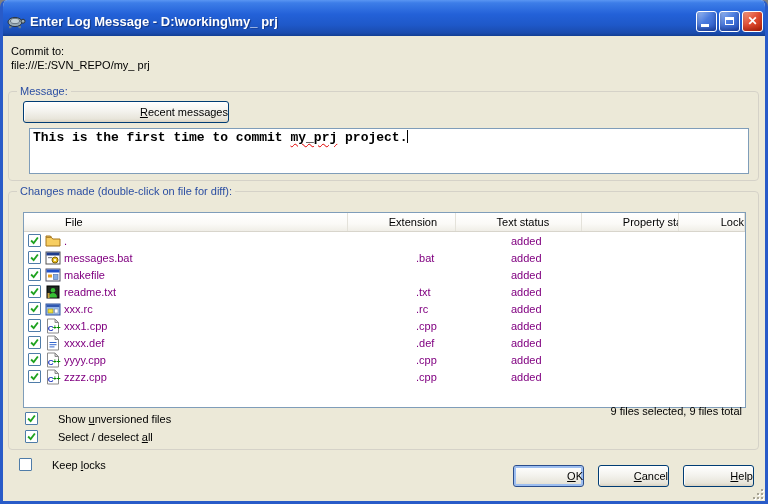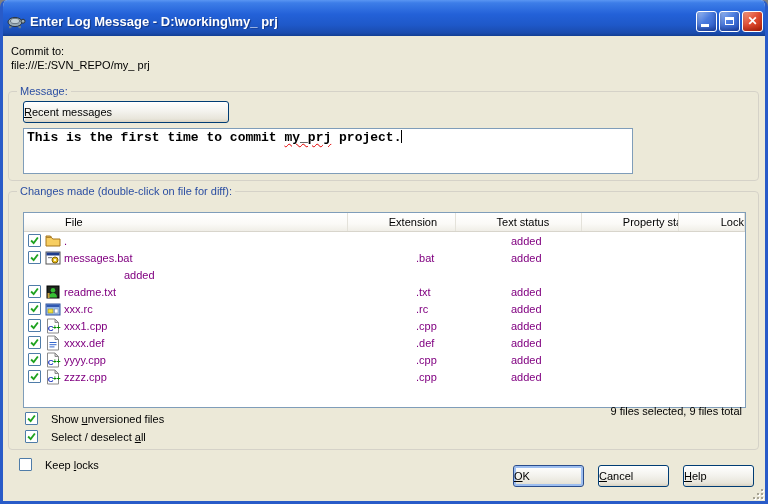--- a/index.html
+++ b/index.html
@@ -48,30 +48,30 @@
     position:absolute; top:-7px; left:8px; background:#ECE9D8; padding:0 3px;
     color:#2B4EA2; white-space:nowrap;
   }
   .gb-message { left:5px; top:66px; width:751px; height:90px; }
   .gb-changes { left:5px; top:166px; width:751px; height:259px; }
 
   .xp-btn {
     position:absolute; border:1px solid #003C74; border-radius:3px;
     background:linear-gradient(180deg,#FFFFFF 0%,#F4F3EE 45%,#E8E5DA 85%,#D8D2C2 100%);
     font-family:"Liberation Sans",sans-serif; font-size:11px; color:#000;
-    display:flex; align-items:center; justify-content:flex-start;
+    display:flex; align-items:center; justify-content:flex-end;
     box-shadow:inset 1px 1px 0 rgba(255,255,255,.9);
   }
   .xp-btn.default { box-shadow:inset 0 0 0 2px #9DBEF0, inset 1px 1px 0 rgba(255,255,255,.9); border-color:#2A4D8C; }
   .btn-recent { left:14px; top:9px; width:206px; height:22px; }
 
   .mn { text-decoration:underline; }
 
   .msg-edit {
-    position:absolute; left:14px; top:36px; width:610px; height:46px;
+    position:absolute; left:20px; top:36px; width:720px; height:46px;
     background:#fff; border:1px solid #7F9DB9; padding:1px 3px;
     font-family:"Liberation Mono","DejaVu Sans Mono",monospace; font-weight:bold; font-size:13px;
     line-height:16px; white-space:pre-wrap;
   }
   .misspelled { text-decoration:underline wavy #E00000 1px; text-underline-offset:2px; }
   .caret { display:inline-block; width:1px; height:13px; background:#000; vertical-align:-2px; }
 
   .filelist {
     position:absolute; left:14px; top:20px; width:723px; height:196px;
     background:#fff; border:1px solid #7F9DB9; overflow:hidden;
@@ -89,21 +89,21 @@
   .cprop { width:80px;  padding-left:5px; }
   .clock { width:39px;  padding-left:5px; }
 
   .cb {
     width:13px; height:13px; background:#fff; border:1px solid #4F7CA8; border-radius:1px;
     display:inline-flex; align-items:center; justify-content:center; flex:0 0 auto;
   }
   .ficon { width:16px; height:16px; display:inline-flex; flex:0 0 auto; margin-left:2px; }
   .fname { padding-left:1px; }
 
-  .chkline { position:absolute; display:flex; align-items:center; gap:13px; white-space:nowrap; }
+  .chkline { position:absolute; display:flex; align-items:center; gap:20px; white-space:nowrap; }
   .summary { position:absolute; right:16px; top:213px; white-space:nowrap; }
 
   .footer-btn { width:71px; height:22px; top:440px; }
 
   .grip { position:absolute; right:1px; bottom:1px; width:13px; height:13px; }
   .grip i { position:absolute; width:2px; height:2px; background:#A8A494; box-shadow:1px 1px 0 #fff; }
 </style>
 </head>
 <body>
 
@@ -193,20 +193,36 @@
                   </svg>
                 </span>
                 <span class="fname">messages.bat</span>
               </div>
               <div class="cell cext">.bat</div>
               <div class="cell cstat">added</div>
               <div class="cell cprop"></div>
               <div class="cell clock"></div>
             </div>
             <div class="lrow">
+              <div class="cell cfile">
+                <span class="cb">
+                  <svg width="11" height="11" viewBox="0 0 13 13">
+                    <path d="M2.5 6.5l3 3 5-6.5" stroke="#1FA31F" stroke-width="2.2" fill="none"></path>
+                  </svg>
+                </span>
+                <span class="ficon">
+                  <svg width="16" height="16" viewBox="0 0 16 16">
+                    <rect x="1" y="2" width="14" height="12" fill="#fff" stroke="#556"></rect>
+                    <rect x="1.5" y="2.5" width="13" height="3" fill="#2050C8"></rect>
+                    <rect x="3" y="7.5" width="4" height="3" fill="#E8A020"></rect>
+                    <rect x="8.5" y="7.5" width="4.5" height="5" fill="#84ACE2" stroke="#4A6AA8" stroke-width=".6"></rect>
+                  </svg>
+                </span>
+                <span class="fname">makefile</span>
+              </div>
               <div class="cell cext"></div>
               <div class="cell cstat">added</div>
               <div class="cell cprop"></div>
               <div class="cell clock"></div>
             </div>
             <div class="lrow">
               <div class="cell cfile">
                 <span class="cb">
                   <svg width="11" height="11" viewBox="0 0 13 13">
                     <path d="M2.5 6.5l3 3 5-6.5" stroke="#1FA31F" stroke-width="2.2" fill="none"></path>

